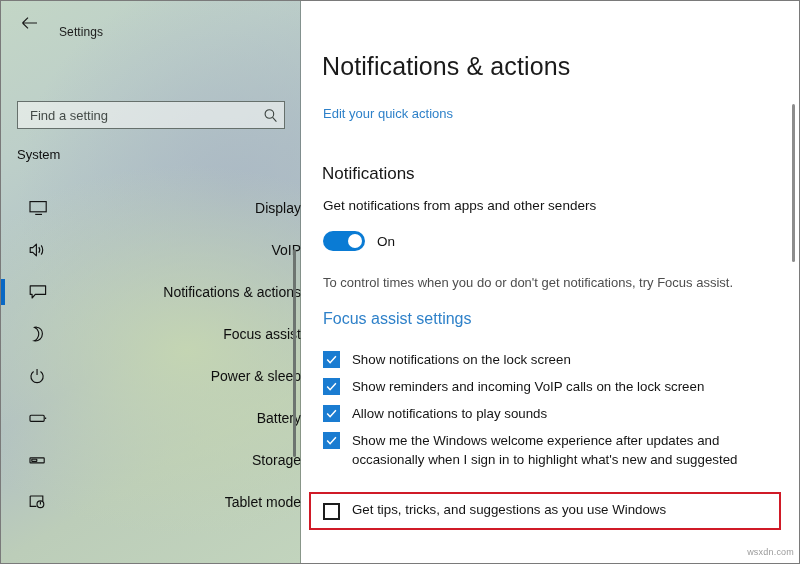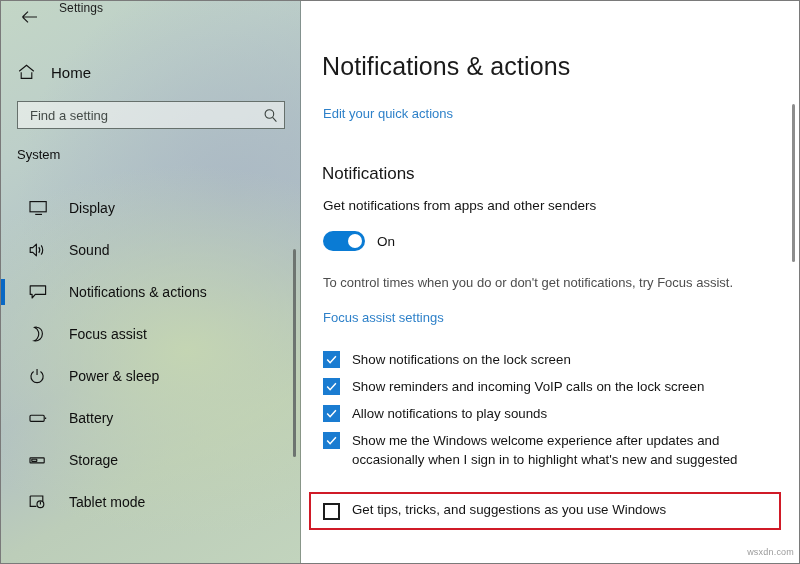--- a/index.html
+++ b/index.html
@@ -23,21 +23,21 @@
     left: 0; top: 0;
     width: 300px; height: 564px;
     background:
       radial-gradient(ellipse 420px 300px at 62% 62%, rgba(197,214,178,0.95) 0%, rgba(197,214,178,0.0) 62%),
       radial-gradient(ellipse 330px 330px at 78% 34%, rgba(171,185,196,0.92) 0%, rgba(171,185,196,0.0) 66%),
       linear-gradient(150deg, #c3d6c6 0%, #bdcfc9 22%, #b3c4c7 42%, #b0bfc4 58%, #bccdb9 76%, #c2d4bd 100%);
   }
   .titlebar {
     position: absolute; left: 0; top: 0;
     width: 300px; height: 38px;
-    display: flex; align-items: flex-start;
+    display: flex; align-items: flex-end;
   }
   .back-btn {
     width: 40px; height: 32px; margin-left: 8px;
     display: flex; align-items: center; justify-content: center;
     color: #1b1b1b;
   }
   .back-btn svg { display: block; }
   .win-title {
     font-size: 12px; color: #1b1b1b; margin-left: 10px;
     letter-spacing: .1px;
@@ -70,22 +70,23 @@
 
   .section-head {
     position: absolute; left: 16px; top: 146px;
     font-size: 13px; font-weight: normal; color: #0f0f0f;
   }
 
   #nav { position: absolute; left: 0; top: 186px; width: 300px; }
   .nav-item {
     position: relative;
     height: 42px;
-    display: flex; align-items: center; gap: 0px;
+    display: flex; align-items: center; gap: 12px;
     padding-left: 28px;
+    justify-content: space-between;
   }
   .nav-item .sel {
     position: absolute; left: 0; top: 8px;
     width: 4px; height: 26px; background: #0a68c4;
     display: none;
   }
   .nav-item.active .sel { display: block; }
   .nav-item .ico {
     width: 28px; min-width: 28px;
     display: flex; align-items: center; justify-content: flex-start;
@@ -152,21 +153,21 @@
   }
   .toggle-state { font-size: 13.5px; color: #141414; }
 
   .desc {
     position: absolute; left: 22px; top: 272px;
     width: 420px;
     font-size: 13px; line-height: 19px; color: #4d4d4d;
   }
   .desc-link {
     position: absolute; left: 22px; top: 309px;
-    font-size: 13px; color: #2e81c9; cursor: pointer;
+    font-size: 16px; color: #2e81c9; cursor: pointer;
   }
 
   #checklist { position: absolute; left: 22px; top: 349px; width: 460px; }
   .check-row {
     display: flex; align-items: flex-start; gap: 12px;
     margin-bottom: 8px;
   }
   .cb {
     width: 17px; height: 17px; min-width: 17px;
     margin-top: 1px;
@@ -213,29 +214,20 @@
       <div class="back-btn">
         <span>
           <svg width="17" height="14" viewBox="0 0 17 14" fill="none" stroke="currentColor" stroke-width="1.2">
             <path d="M16 7H1.5M1.5 7L7 1.6M1.5 7L7 12.4"></path>
           </svg>
         </span>
       </div>
       <div class="win-title">Settings</div>
     </div>
 
-    <div class="home-row">
-      <span class="ico">
-        <svg width="17" height="16" viewBox="0 0 17 16" fill="none" stroke="currentColor" stroke-width="1.1">
-          <path d="M1.2 7.2L8.5 1.3L15.8 7.2"></path>
-          <path d="M3.2 8.2V14.4H13.8V8.2"></path>
-        </svg>
-      </span>
-      <span class="lbl">Home</span>
-    </div>
 
     <div class="search-box">
       <input type="text" value="" placeholder="Find a setting" style="">
       <span class="mag">
         <svg width="15" height="15" viewBox="0 0 15 15" fill="none" stroke="currentColor" stroke-width="1.1">
           <circle cx="6.4" cy="6" r="4.3"></circle>
           <path d="M9.6 9.4L13.4 13.6"></path>
         </svg>
       </span>
     </div>
@@ -257,21 +249,21 @@
 
       <div class="nav-item">
 
         <span class="ico">
           <svg width="19" height="16" viewBox="0 0 19 16" fill="none" stroke="currentColor" stroke-width="1.15">
             <path d="M1.2 5.6h2.6L7.4 2.2v11.6L3.8 10.4H1.2z" stroke-linejoin="round"></path>
             <path d="M9.8 5.2c1.1 1.6 1.1 4 0 5.6"></path>
             <path d="M12.2 3.3c2 2.6 2 7 0 9.4"></path>
           </svg>
         </span>
-        <span class="lbl">Sound</span>
+        <span class="lbl">VoIP</span>
       </div>
 
       <div class="nav-item active">
         <span class="sel"></span>
         <span class="ico">
           <svg width="19" height="16" viewBox="0 0 19 16" fill="none" stroke="currentColor" stroke-width="1.15">
             <path d="M1.2 1.8h15.4v8.6H6.3L3.1 14V10.4H1.2z" stroke-linejoin="round"></path>
           </svg>
         </span>
         <span class="lbl">Notifications &amp; actions</span>

